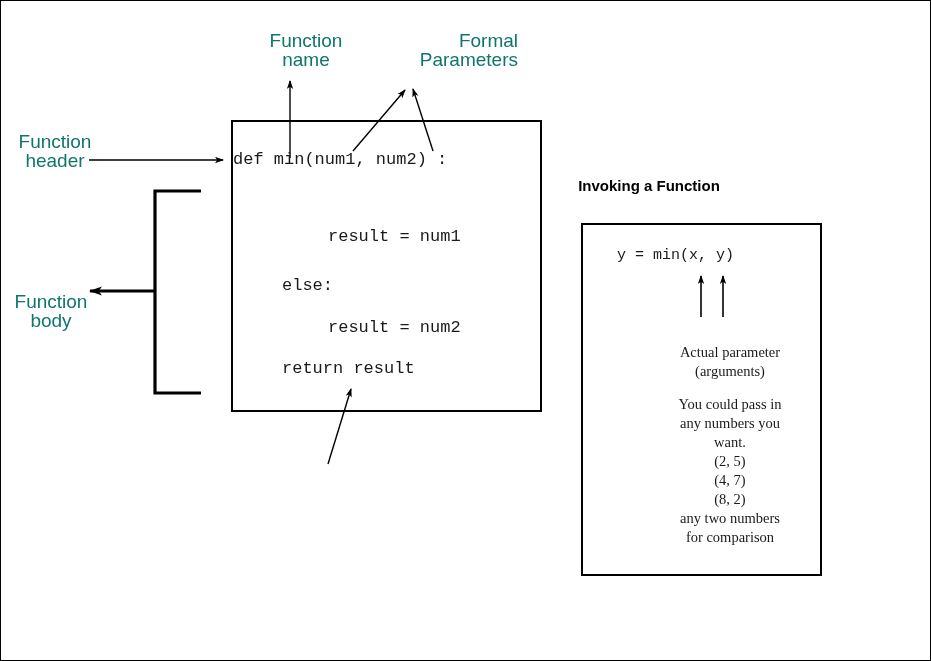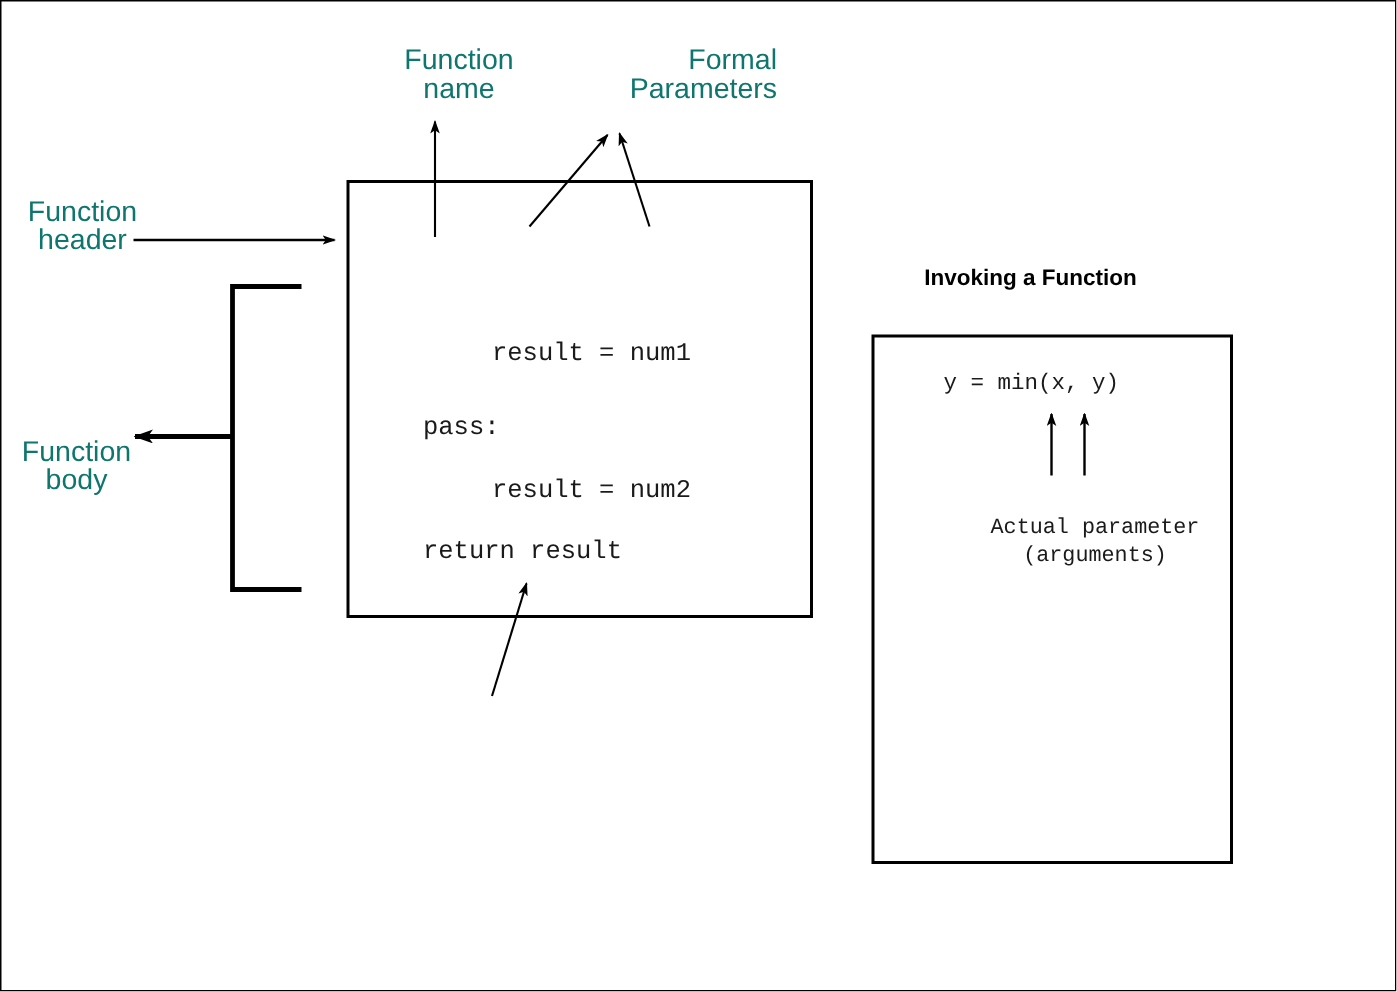--- a/index.html
+++ b/index.html
@@ -73,21 +73,21 @@
   }
   .invoke-code {
     position: absolute;
     font-family: "Liberation Mono", "DejaVu Sans Mono", monospace;
     font-size: 15px;
     color: #1a1a1a;
     white-space: pre;
   }
   .note {
     position: absolute;
-    font-family: Liberation Mono, monospace;
+    font-family: Liberation Serif, serif;
     font-size: 14.5px;
     color: #1a1a1a;
     text-align: center;
     line-height: 19px;
     transform: translateX(-50%);
     white-space: pre-line;
   }
 </style>
 </head>
 <body>
@@ -115,41 +115,50 @@
     <line x1="154" y1="290" x2="89" y2="290" stroke="#000000" stroke-width="3.2" marker-end="url(#arrowThick)"></line>
 
     <line x1="327" y1="463" x2="350" y2="388" stroke="#000000" stroke-width="1.4" marker-end="url(#arrowThin)"></line>
 
     <line x1="700" y1="316" x2="700" y2="275" stroke="#000000" stroke-width="1.6" marker-end="url(#arrowThin)"></line>
     <line x1="722" y1="316" x2="722" y2="275" stroke="#000000" stroke-width="1.6" marker-end="url(#arrowThin)"></line>
   </svg>
 
   <div class="box" id="code-box"></div>
 
+  <div class="code-text" style="left:232px; top:150px;">def min(num1, num2) :</div>
   <div class="code-text" style="left:327px; top:227px;font-family:Liberation Mono, monospace;">result = num1</div>
-  <div class="code-text" style="left:281px; top:276px;">pass:</div>
+  <div class="code-text" style="left:281px; top:276px;">else:</div>
   <div class="code-text" style="left:327px; top:318px;">result = num2</div>
   <div class="code-text" style="left:281px; top:359px;">return result</div>
 
   <div class="label center" style="left:305px; top:30px; width:140px;">Function
 name</div>
 
   <div class="label center" style="left:442px; top:30px; width:150px;text-align:right;">Formal
 Parameters</div>
 
   <div class="label center" style="left:54px; top:131px; width:120px;">Function
 header</div>
 
   <div class="label center" style="left:50px; top:291px; width:120px;">Function
 body</div>
 
 
-  <div class="heading" style="left:686px; top:176px;text-align:center;">Invoking a Function</div>
+  <div class="heading" style="left:648px; top:176px;text-align:center;">Invoking a Function</div>
 
   <div class="box" id="invoke-box"></div>
 
-  <div class="invoke-code" style="left:616px; top:246px;margin-left:12px;">y = min(x, y)</div>
+  <div class="invoke-code" style="left:616px; top:246px;">y = min(x, y)</div>
 
   <div class="note" style="left:729px; top:342px; width:210px;">Actual parameter
 (arguments)</div>
 
+  <div class="note" style="left:729px; top:394px; width:210px;">You could pass in
+any numbers you
+want.
+(2, 5)
+(4, 7)
+(8, 2)
+any two numbers
+for comparison</div>
 
 </div>
 
 </body></html>

